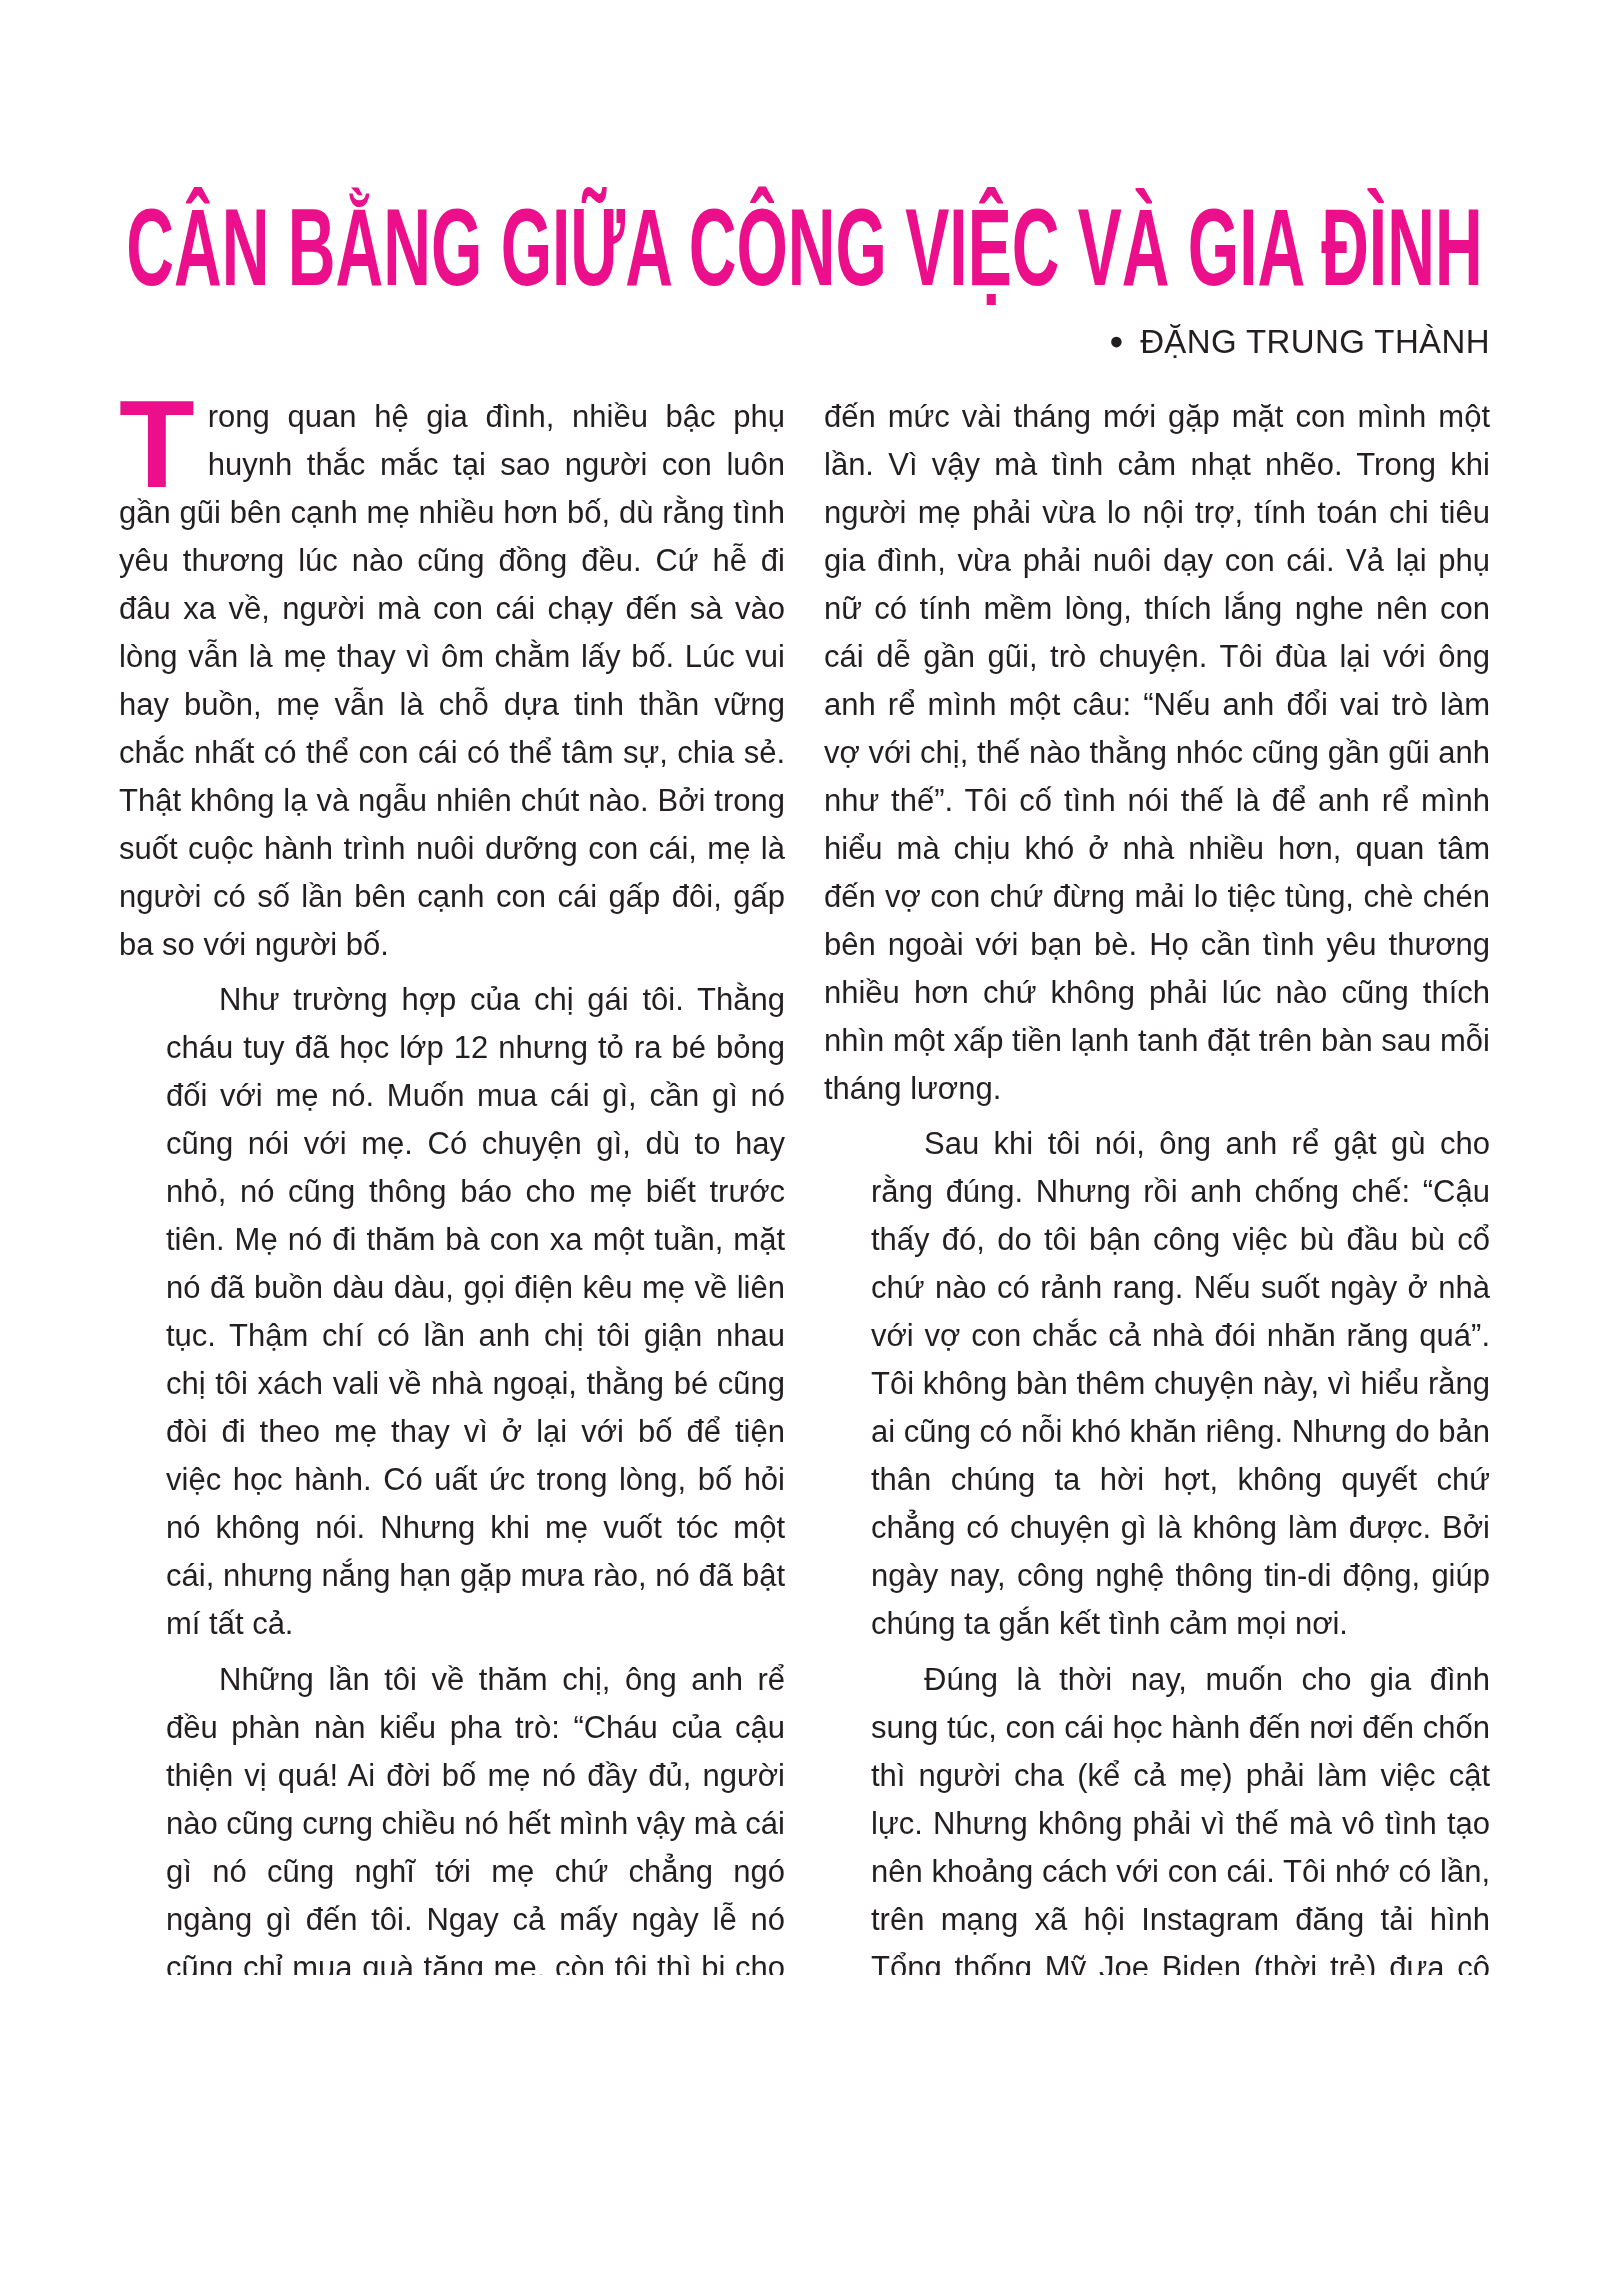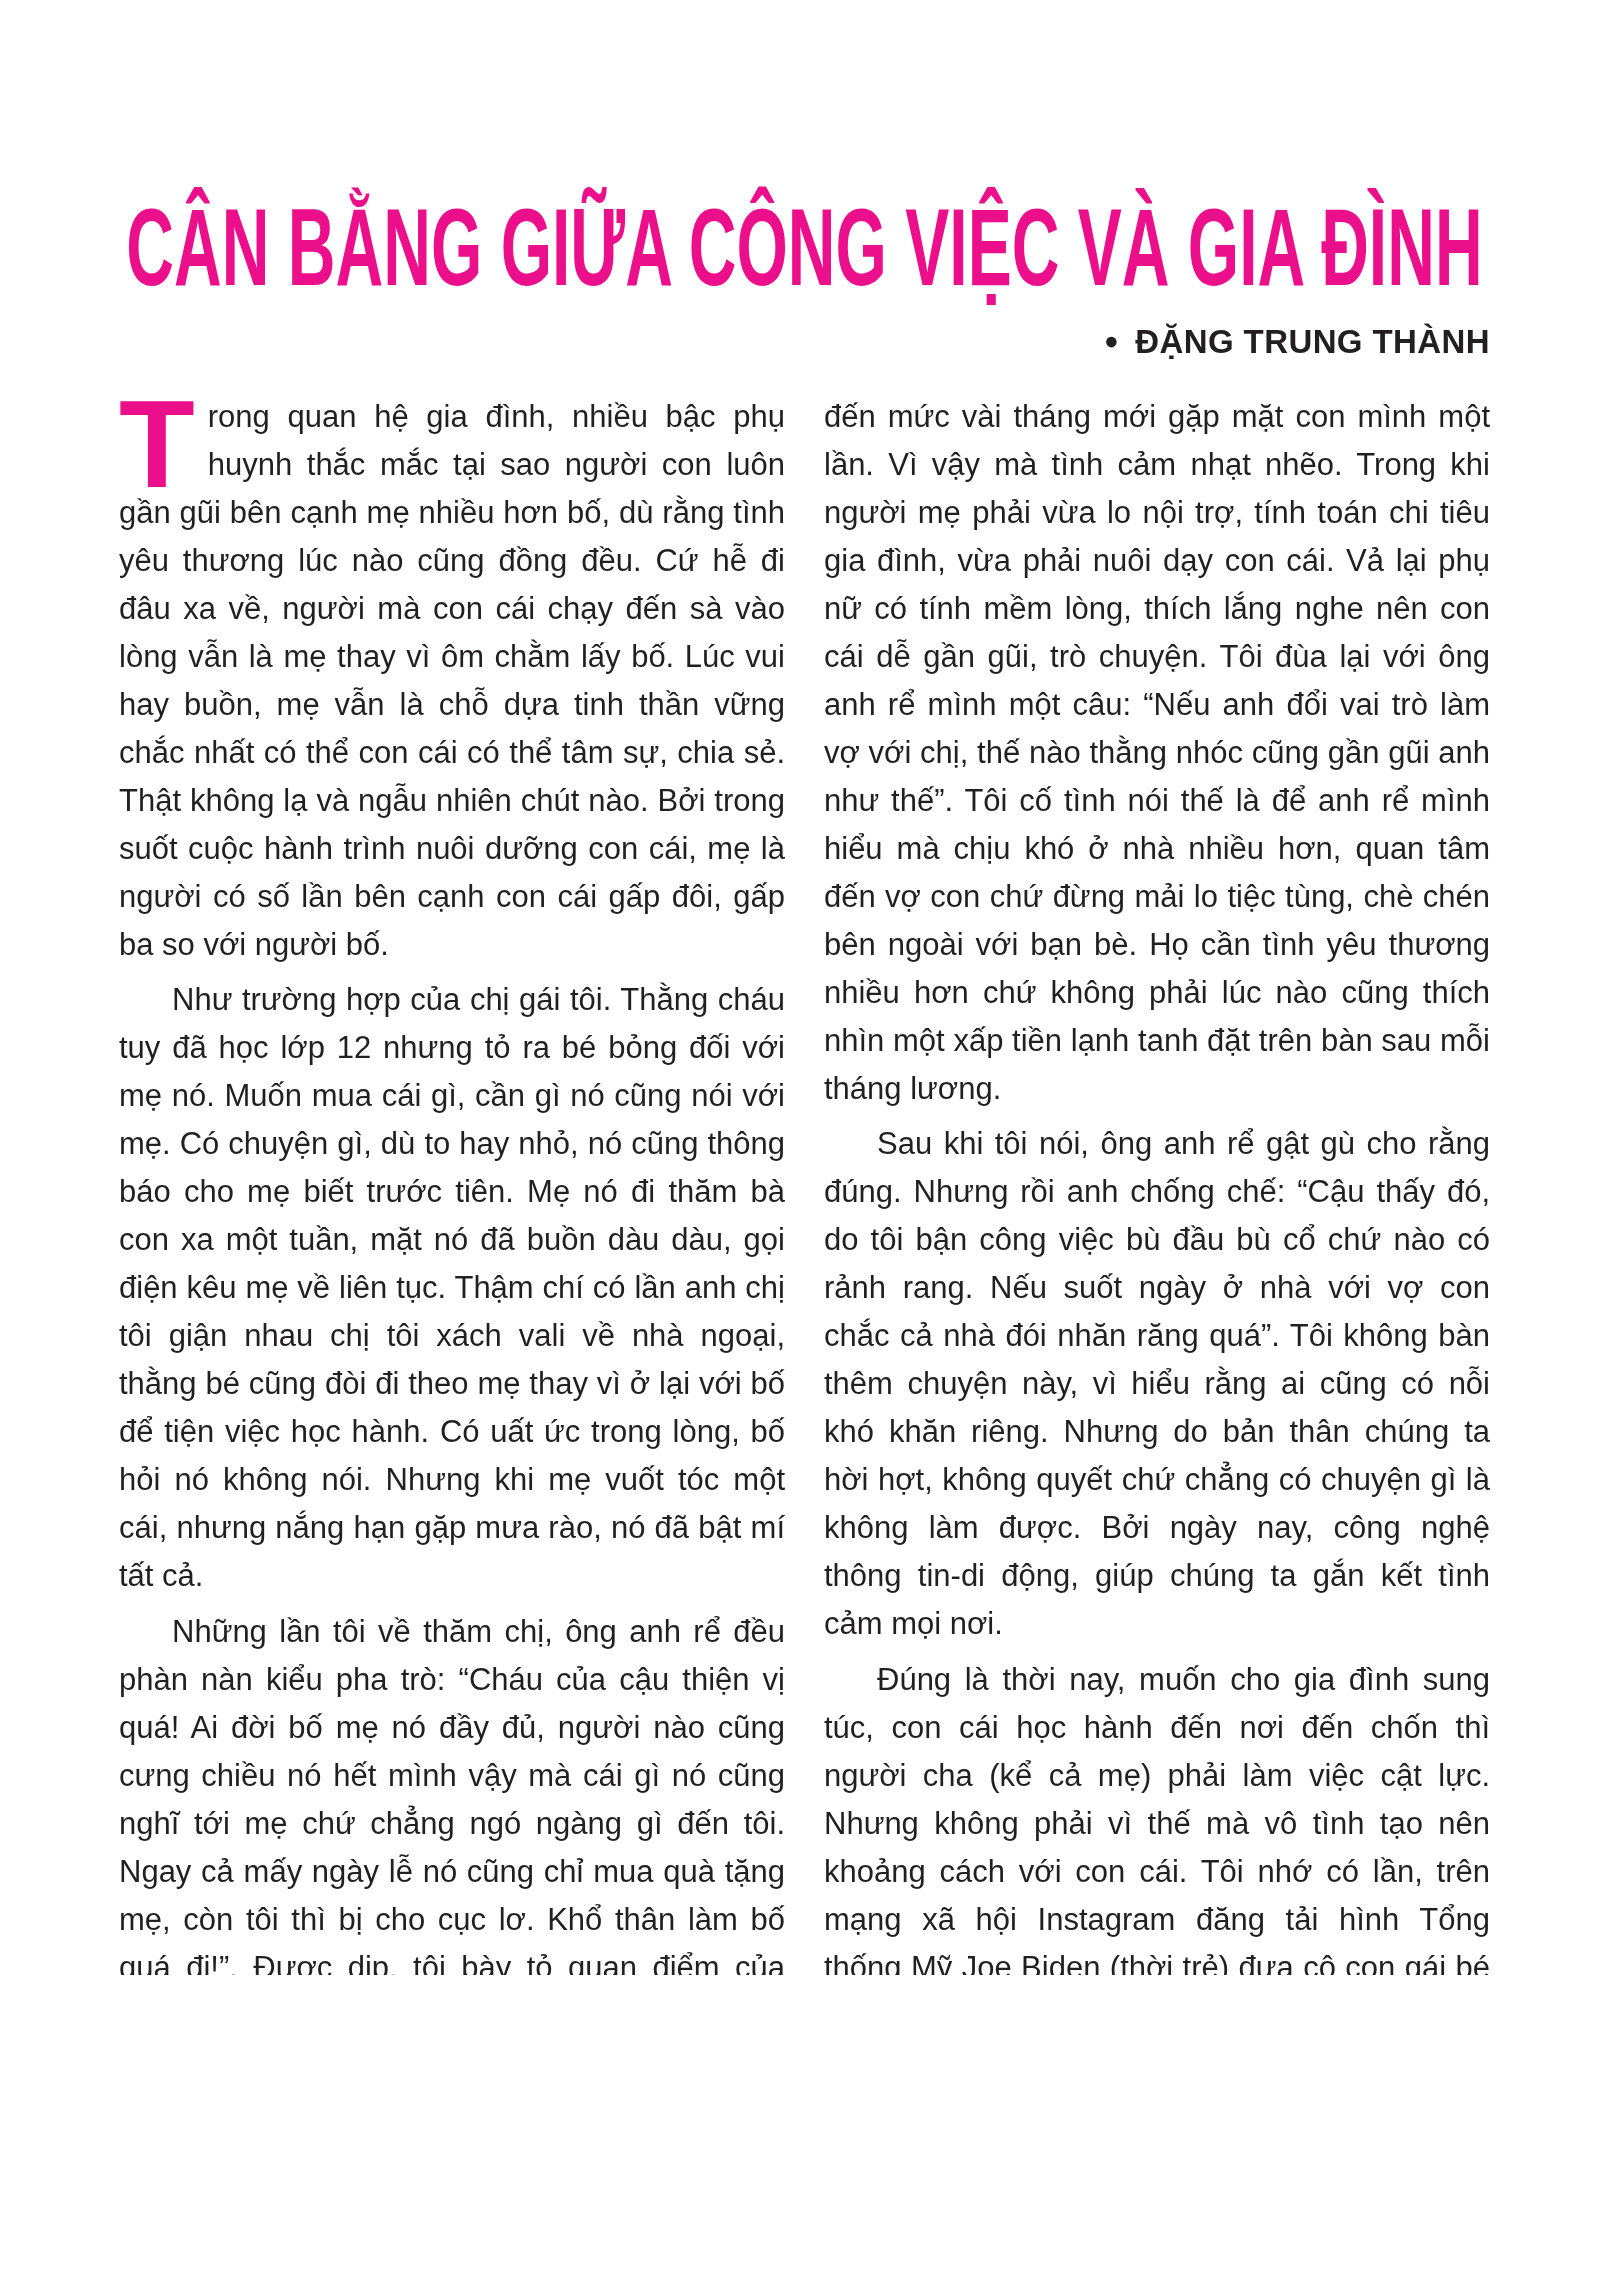--- a/index.html
+++ b/index.html
@@ -15,21 +15,21 @@
     position: absolute;
     left: 119px;
     top: 164px;
     width: 1371px;
   }
   .title-svg { display: block; margin: 0 auto; }
   .byline {
     margin-top: 4.3px;
     text-align: right;
     font-size: 33px;
-    font-weight: bold;
+    font-weight: normal;
     color: #231f20;
     letter-spacing: 0.4px;
   }
   .byline .bullet {
     font-size: 24.5px;
     vertical-align: 4.3px;
     margin-right: 16px;
   }
   .columns {
     display: flex;
@@ -37,21 +37,21 @@
     margin-top: 32px;
   }
   .col {
     flex: 1 1 0;
     font-size: 31px;
     line-height: 48px;
     text-align: justify;
     color: #231f20;
   }
   .col p { margin: 0 0 7.2px 0; }
-  .col p.indent { text-indent: 53px; }
+  .col p.indent { text-indent: 53px; margin-left: 47px; }
   .dropcap {
     float: left;
     color: #ec0f8c;
     font-weight: bold;
     font-size: 124px;
     line-height: 88px;
     margin: 7.2px 13px 0 0;
   }
   .footer {
     position: absolute;

